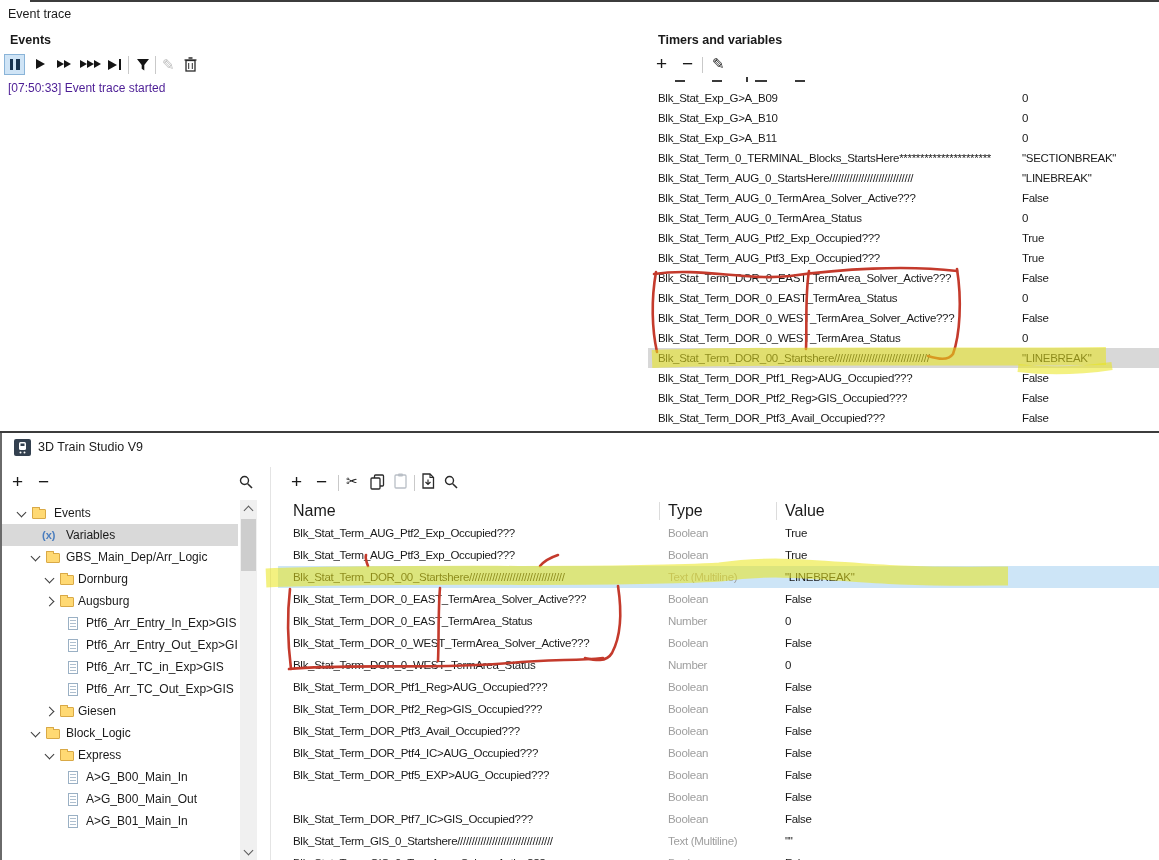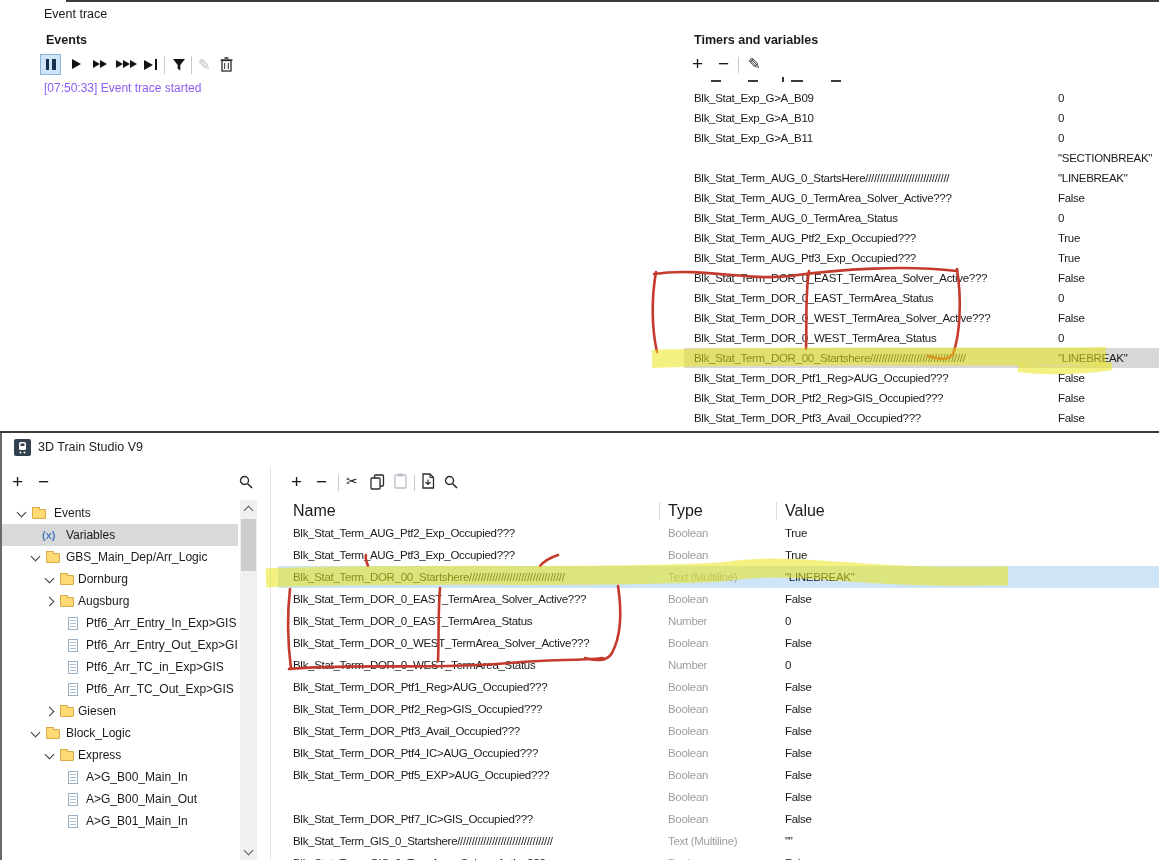--- a/index.html
+++ b/index.html
@@ -55,21 +55,21 @@
   .sbthumb{position:absolute;left:1px;width:15px;background:#cdcdcd;cursor:pointer;}
   .dash{position:absolute;height:2px;background:#3a3a3a;}
   svg.overlay{position:absolute;left:0;top:0;pointer-events:none;}
   .log{font-size:12px;}
 </style>
 </head>
 <body>
 
 <div class="stage">
 
-  <div class="abs" style="left:0;top:0;width:959px;height:431px;margin-left:36px;">
+  <div class="abs" style="left:0;top:0;width:959px;height:431px;">
     <div class="abs" style="left:30px;top:0;width:1129px;height:2px;background:#3c3c3c;"></div>
     <div class="abs title" style="left:8px;top:7px;">Event trace</div>
 
     <div class="abs hdr" style="left:10px;top:33px;">Events</div>
 
     <div class="tbi pausebox" style="left:4px;top:54px;">
       <div class="pbar"></div>
         <div class="pbar"></div>
     </div>
     <div class="tbi" style="left:36px;top:59px;">
@@ -98,39 +98,39 @@
     <div class="tbi pencil dis" style="left:162px;top:56px;">✎</div>
     <div class="tbi" style="left:184px;top:57px;">
       <svg width="13" height="15" viewBox="0 0 13 15">
         <rect x="2" y="3.5" width="9" height="10.5" fill="none" stroke="#2a2a2a" stroke-width="1.3"></rect>
         <line x1="0.5" y1="3" x2="12.5" y2="3" stroke="#2a2a2a" stroke-width="1.3"></line>
         <line x1="4.5" y1="1" x2="8.5" y2="1" stroke="#2a2a2a" stroke-width="1.5"></line>
         <line x1="4.7" y1="6" x2="4.7" y2="12" stroke="#2a2a2a" stroke-width="1"></line>
         <line x1="8.3" y1="6" x2="8.3" y2="12" stroke="#2a2a2a" stroke-width="1"></line>
       </svg>
     </div>
-    <div class="abs log" style="left:8px;top:81px;color:#8b5cf6;">[07:50:33] Event trace started</div>
+    <div class="abs log" style="left:8px;top:81px;color:#4c1d95;">[07:50:33] Event trace started</div>
 
     <div class="abs hdr" style="left:658px;top:33px;">Timers and variables</div>
     <div class="tbi plusminus" style="left:656px;top:56px;">+</div>
     <div class="tbi plusminus" style="left:682px;top:56px;">−</div>
     <div class="vsep" style="left:702px;top:57px;height:16px;"></div>
     <div class="tbi pencil" style="left:712px;top:55px;">✎</div>
 
     <div class="dash" style="left:675px;top:80px;width:10px;"></div>
     <div class="dash" style="left:712px;top:80px;width:10px;"></div>
     <div class="dash" style="left:746px;top:77px;width:2px;height:5px;"></div>
     <div class="dash" style="left:755px;top:80px;width:12px;"></div>
     <div class="dash" style="left:795px;top:80px;width:10px;"></div>
 
     <div class="abs" id="timer-rows" style="left:648px;top:88px;width:511px;height:343px;overflow:hidden;">
         <div class="trow"><span class="tname">Blk_Stat_Exp_G&gt;A_B09</span><span class="tval">0</span></div>
         <div class="trow"><span class="tname">Blk_Stat_Exp_G&gt;A_B10</span><span class="tval">0</span></div>
         <div class="trow"><span class="tname">Blk_Stat_Exp_G&gt;A_B11</span><span class="tval">0</span></div>
-        <div class="trow"><span class="tval">"SECTIONBREAK"</span></div>
+        <div class="trow"><span class="tname">Blk_Stat_Term_0_TERMINAL_Blocks_StartsHere**********************</span><span class="tval">"SECTIONBREAK"</span></div>
         <div class="trow"><span class="tname">Blk_Stat_Term_AUG_0_StartsHere/////////////////////////////</span><span class="tval">"LINEBREAK"</span></div>
         <div class="trow"><span class="tname">Blk_Stat_Term_AUG_0_TermArea_Solver_Active???</span><span class="tval">False</span></div>
         <div class="trow"><span class="tname">Blk_Stat_Term_AUG_0_TermArea_Status</span><span class="tval">0</span></div>
         <div class="trow"><span class="tname">Blk_Stat_Term_AUG_Ptf2_Exp_Occupied???</span><span class="tval">True</span></div>
         <div class="trow"><span class="tname">Blk_Stat_Term_AUG_Ptf3_Exp_Occupied???</span><span class="tval">True</span></div>
         <div class="trow"><span class="tname">Blk_Stat_Term_DOR_0_EAST_TermArea_Solver_Active???</span><span class="tval">False</span></div>
         <div class="trow"><span class="tname">Blk_Stat_Term_DOR_0_EAST_TermArea_Status</span><span class="tval">0</span></div>
         <div class="trow"><span class="tname">Blk_Stat_Term_DOR_0_WEST_TermArea_Solver_Active???</span><span class="tval">False</span></div>
         <div class="trow"><span class="tname">Blk_Stat_Term_DOR_0_WEST_TermArea_Status</span><span class="tval">0</span></div>
         <div class="trow sel"><span class="tname">Blk_Stat_Term_DOR_00_Startshere/////////////////////////////////</span><span class="tval">"LINEBREAK"</span></div>

